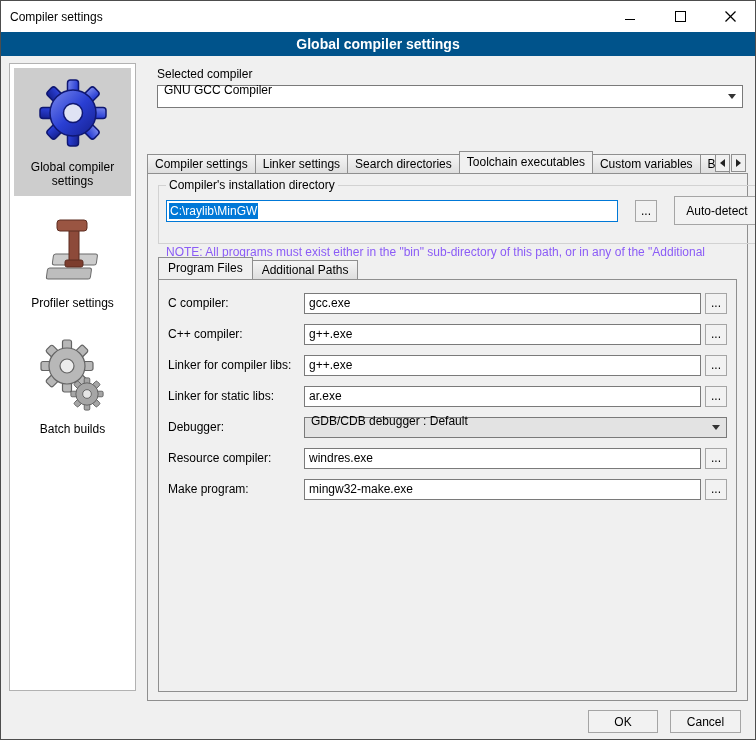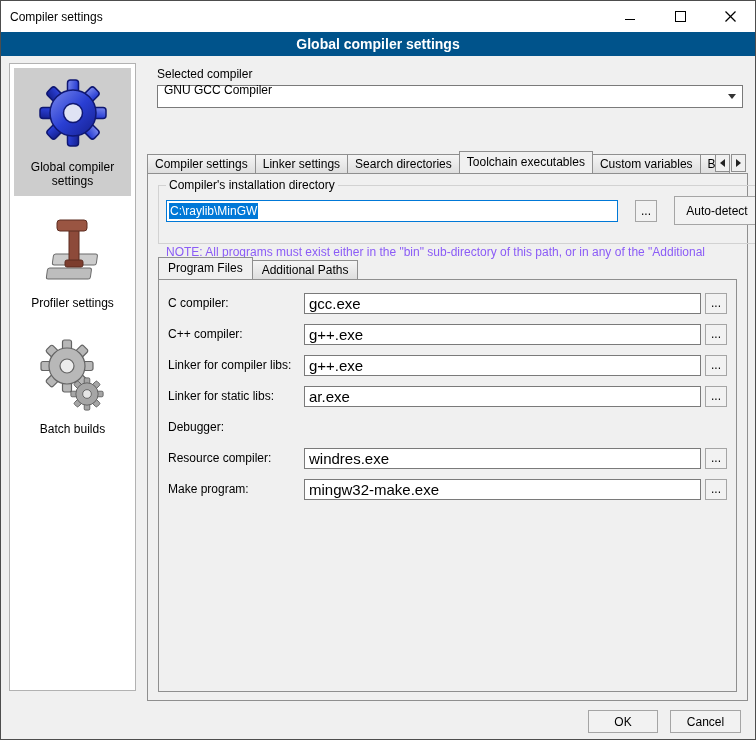--- a/index.html
+++ b/index.html
@@ -65,21 +65,21 @@
   .note { margin-top:20px; color:#8b5cf6; white-space:nowrap; overflow:hidden; }
 
   
   .subtabbar { position:absolute; left:10px; top:83px; height:22px; display:flex; align-items:flex-end; z-index:2; }
   .subtab { height:19px; line-height:18px; padding:0 9px; border:1px solid #8f8f8f; border-bottom:none; background:linear-gradient(#f5f5f5,#dedede); margin-right:-1px; white-space:nowrap; }
   .subtab.active { height:22px; line-height:21px; background:#f0f0f0; position:relative; }
   .subpanel { position:absolute; left:10px; top:105px; width:579px; height:413px; border:1px solid #8f8f8f; background:#f0f0f0; padding-top:12px; }
 
   .form-row { display:flex; align-items:center; height:22px; margin:0 9px 9px 9px; }
   .frm-label { width:136px; flex:none; }
-  .text-input { flex:1; height:21px; border:1px solid #7a7a7a; background:#fff; padding:0 4px; font-size:15px; font-family:"Liberation Sans", sans-serif; }
+  .text-input { flex:1; height:21px; border:1px solid #7a7a7a; background:#fff; padding:0 4px; font-size:12px; font-family:"Liberation Sans", sans-serif; }
   .form-row .btn.browse { width:22px; height:21px; margin-left:4px; flex:none; }
   .combo.gray { flex:1; height:21px; background:#e3e3e3; }
 
   
   .footer { position:absolute; left:0; bottom:0; width:604px; height:33px; }
   .footer .btn { position:absolute; height:23px; top:4px; }
   .b-ok { left:587px; width:70px; }
   .b-cancel { left:669px; width:71px; }
 </style>
 </head>
@@ -243,20 +243,24 @@
         </div>
 
         <div class="form-row">
           <label class="frm-label">Linker for static libs:</label>
           <input class="text-input" value="ar.exe" style="">
           <button class="btn browse">...</button>
         </div>
 
         <div class="form-row">
           <label class="frm-label">Debugger:</label>
+          <div class="combo gray">
+            <span>GDB/CDB debugger : Default</span>
+            <span class="chev"></span>
+          </div>
         </div>
 
         <div class="form-row">
           <label class="frm-label">Resource compiler:</label>
           <input class="text-input" value="windres.exe" style="">
           <button class="btn browse">...</button>
         </div>
 
         <div class="form-row">
           <label class="frm-label">Make program:</label>

